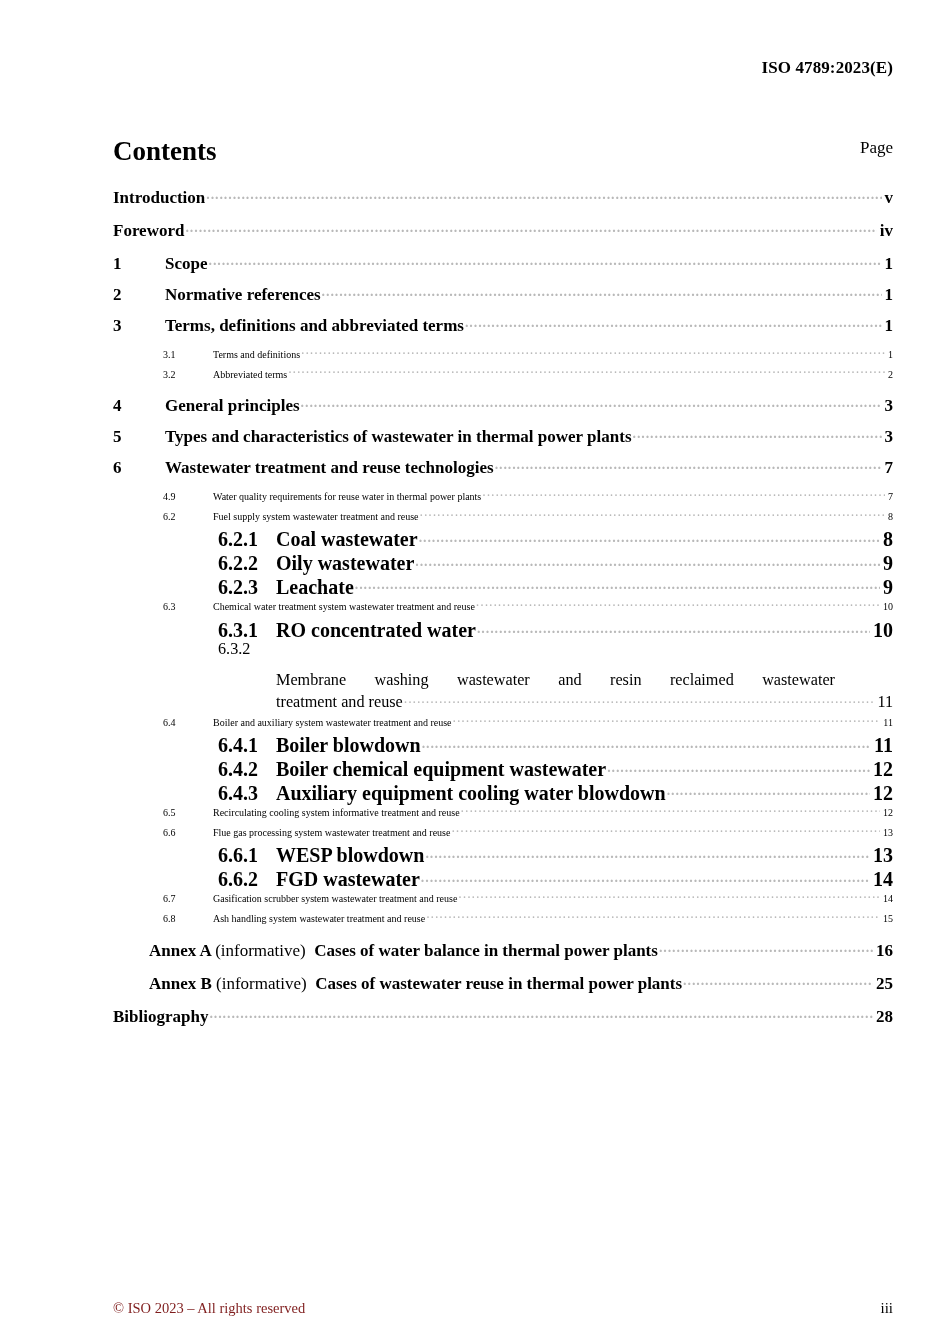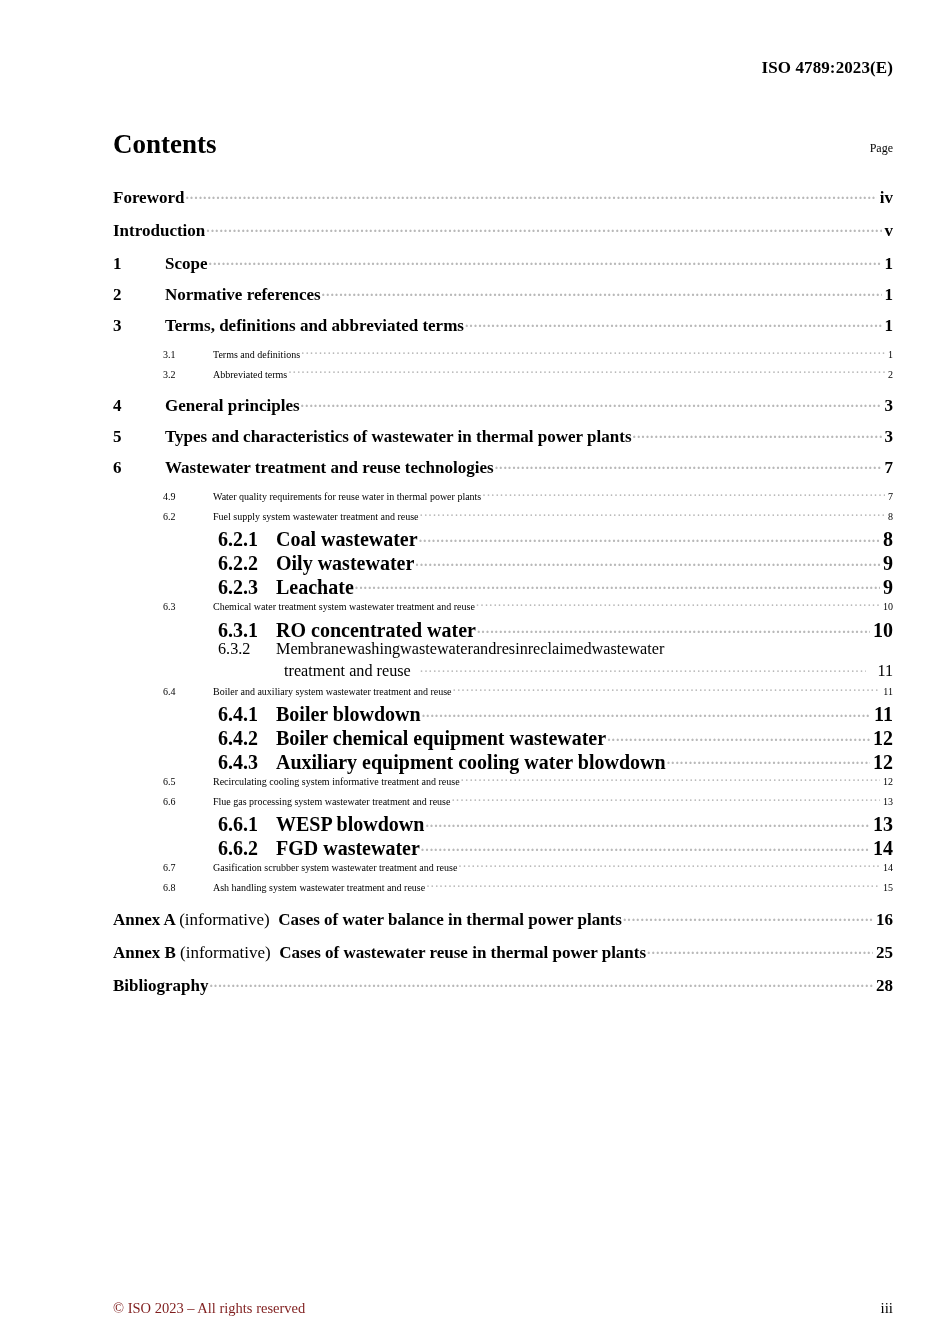--- a/index.html
+++ b/index.html
@@ -35,30 +35,30 @@
   .contents-header {
     position: absolute;
     top: 128px;
     left: 113px;
     width: 780px;
     height: 34px;
   }
   .contents-title {
     position: absolute;
     left: 0;
-    top: 0;
+    top: 7px;
     font-size: 27px;
     font-weight: bold;
     line-height: 32px;
   }
   .page-label {
     position: absolute;
     right: 0;
     top: 12px;
-    font-size: 12px;
+    font-size: 17px;
     line-height: 16px;
   }
 
   .toc {
     position: absolute;
     top: 186px;
     left: 113px;
     width: 780px;
   }
 
@@ -147,43 +147,44 @@
   }
   .toc-wrap .first-line {
     display: flex;
     width: 100%;
     white-space: nowrap;
   }
   .toc-wrap .first-line .toc-num { width: 58px; margin-left: 105px; flex: 0 0 auto; }
   .toc-wrap .first-line .just {
     flex: 1 1 auto;
     display: flex;
+    justify-content: space-between;
     padding-right: 58px;
+    margin-top: 31px;
   }
   .toc-wrap .second-line {
     display: flex;
     align-items: baseline;
     width: 100%;
     white-space: nowrap;
-    gap: 8px;
   }
   .toc-wrap .second-line .spacer { width: 163px; flex: 0 0 auto; }
 
   
   .gap-before { margin-top: 10px; }
 
   
   .annex {
     font-size: 17px;
     line-height: 20px;
     font-weight: bold;
     margin-bottom: 11px;
   }
   .annex .informative { font-weight: normal; }
-  .annex .annex-label { font-weight: bold; }
+  .annex .annex-label { font-weight: bold; margin-left: 36px; }
   .annex .annex-title { font-weight: bold; }
 
   
   .footer {
     position: absolute;
     bottom: 27px;
     left: 113px;
     width: 780px;
     display: flex;
     justify-content: space-between;
@@ -201,29 +202,29 @@
   <div class="running-head">ISO 4789:2023(E)</div>
 
   <div class="contents-header">
     <div class="contents-title">Contents</div>
     <div class="page-label">Page</div>
   </div>
 
   <div class="toc" id="toc-list">
       <div class="toc-row lvl0">
         <span class="toc-num"></span>
-        <span class="toc-title">Foreword</span>
-        <span class="leader"></span>
-        <span class="toc-page">iv</span>
+        <span class="toc-title">Introduction</span>
+        <span class="leader"></span>
+        <span class="toc-page">v</span>
       </div>
       <div class="toc-row lvl0">
         <span class="toc-num"></span>
-        <span class="toc-title">Introduction</span>
-        <span class="leader"></span>
-        <span class="toc-page">v</span>
+        <span class="toc-title">Foreword</span>
+        <span class="leader"></span>
+        <span class="toc-page">iv</span>
       </div>
       <div class="toc-row lvl1">
         <span class="toc-num">1</span>
         <span class="toc-title">Scope</span>
         <span class="leader"></span>
         <span class="toc-page">1</span>
       </div>
       <div class="toc-row lvl1">
         <span class="toc-num">2</span>
         <span class="toc-title">Normative references</span>

